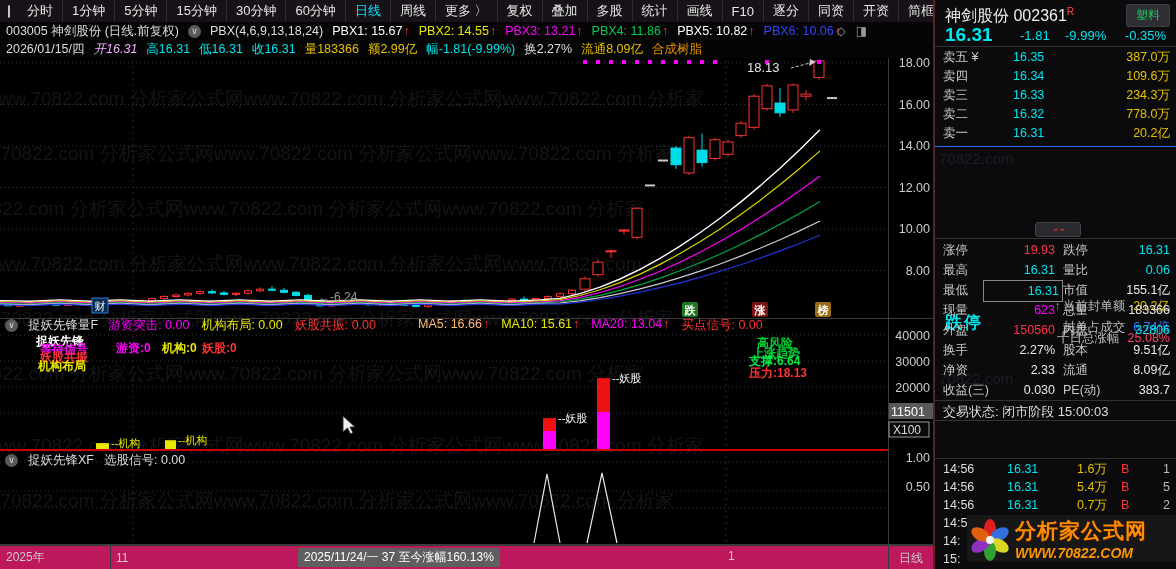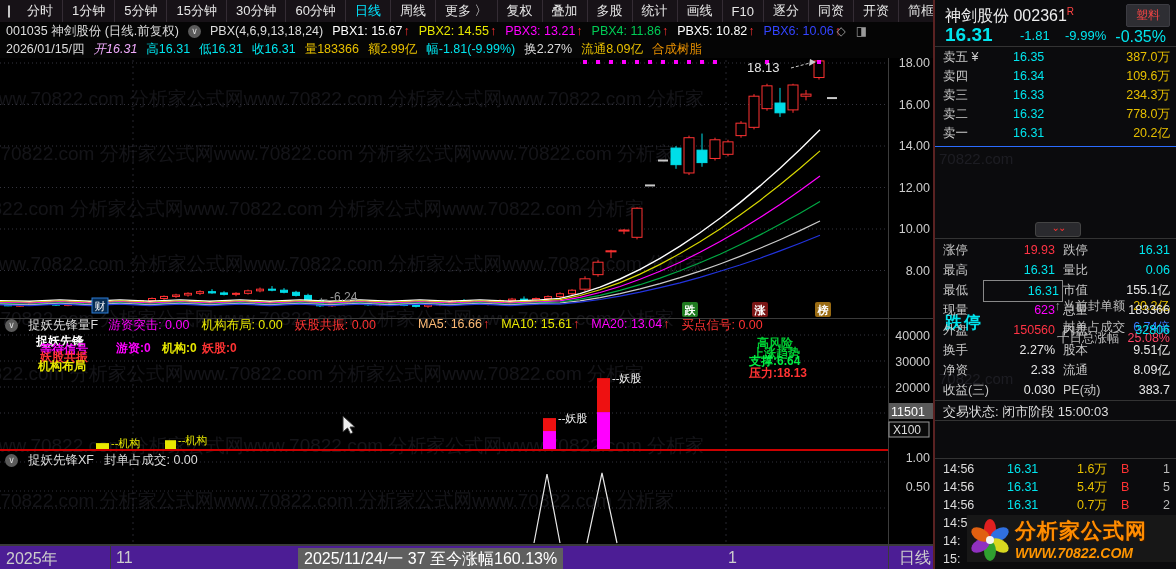--- a/index.html
+++ b/index.html
@@ -27,37 +27,37 @@
   .up-arrow{color:#ff3333;margin-left:1px;}
   #row1-icons{position:absolute;right:58px;top:2px;color:#9a9a9a;font-size:12px;letter-spacing:10px;}
   
   #chart{position:absolute;top:58px;left:0;z-index:2;}
   
   .phead{position:absolute;left:5px;height:14px;display:flex;align-items:center;gap:10px;
          font-size:12.5px;z-index:4;white-space:nowrap;}
   #p1h{top:318px;} #p2h{top:453px;}
   .ov{position:absolute;font-size:12px;line-height:12px;z-index:4;white-space:nowrap;font-weight:bold;}
   
-  #bottombar{position:absolute;top:545px;left:0;width:935px;height:24px;background:#4c1d95;
-             border-top:1px solid #3a3a3a;font-size:16px;color:#ccc;z-index:5;box-sizing:border-box;}
+  #bottombar{position:absolute;top:545px;left:0;width:935px;height:24px;background:#be185d;
+             border-top:1px solid #3a3a3a;font-size:12px;color:#ccc;z-index:5;box-sizing:border-box;}
   #bottombar span{position:absolute;top:3px;}
   #bb-box{background:#5f5f5f;color:#fff;padding:1px 6px;top:2px !important;}
   
   #sidebar{position:absolute;left:933px;top:0;width:243px;height:569px;background:#0b0b0d;
            border-left:2px solid #5a2222;z-index:6;box-sizing:border-box;font-size:12.5px;color:#ccc;}
   .sb-sec{position:absolute;left:0;width:100%;box-sizing:border-box;}
   .divider{position:absolute;left:0;width:100%;border-top:1px solid #333;}
   #sb-name{position:absolute;top:6px;left:10px;font-size:16px;color:#eee;}
   #sb-rtag{color:#ff4444;font-size:10px;vertical-align:super;}
-  #sb-industry{position:absolute;top:4px;right:6px;background:#2e2e33;color:#ef4444;font-size:12px;
+  #sb-industry{position:absolute;top:4px;right:6px;background:#2e2e33;color:#22c55e;font-size:12px;
                padding:2px 9px;border:1px solid #3c3c42;border-radius:2px;text-align:center;}
   #sb-price{position:absolute;top:24px;left:10px;font-size:19px;font-weight:bold;color:#00e5ee;}
   #sb-chg{position:absolute;top:28px;left:85px;color:#00e5ee;font-size:13px;}
   #sb-chgp{position:absolute;top:28px;left:130px;color:#00e5ee;font-size:13px;}
-  #sb-indp{position:absolute;top:28px;right:10px;color:#00e5ee;font-size:16px;}
+  #sb-indp{position:absolute;top:28px;right:10px;color:#00e5ee;font-size:13px;}
   .ask-row{position:absolute;left:0;width:100%;height:19px;line-height:19px;}
   .ask-l{position:absolute;left:8px;color:#ccc;}
   .ask-p{position:absolute;left:78px;color:#00e5ee;}
   .ask-a{position:absolute;right:6px;color:#e8c000;}
   #blue-line{position:absolute;top:146px;left:0;width:100%;border-top:1px solid #2b6cff;}
   #limit-label{position:absolute;top:163px;left:10px;color:#00e5ee;font-size:17px;font-weight:bold;letter-spacing:2px;}
   .seal-row{position:absolute;right:6px;height:20px;line-height:20px;white-space:nowrap;}
   .seal-row .lab{color:#bbb;margin-right:8px;} 
   #chev-btn{position:absolute;top:222px;left:100px;width:44px;height:13px;background:#2a2a2e;
             border:1px solid #444;border-radius:3px;text-align:center;color:#ff3333;font-size:10px;
@@ -118,21 +118,21 @@
       <span class="tb-item">统计</span>
       <span class="tb-item">画线</span>
       <span class="tb-item">F10</span>
       <span class="tb-item">逐分</span>
       <span class="tb-item">同资</span>
       <span class="tb-item">开资</span>
       <span class="tb-item">简框</span>
     </div>
 
   <div id="row1">
-    <span style="color:#ddd">001035 神剑股份 (日线.前复权)</span>
+    <span style="color:#ddd">003005 神剑股份 (日线.前复权)</span>
     <span class="cIcon">∨</span>
     <span style="color:#ddd">PBX(4,6,9,13,18,24)</span>
     <span id="pbx-values" style="display:flex;gap:9px;">
         <span><span style="color: rgb(255, 255, 255);">PBX1: 15.67</span><span class="up-arrow">↑</span></span>
         <span><span style="color: rgb(232, 232, 0);">PBX2: 14.55</span><span class="up-arrow">↑</span></span>
         <span><span style="color: rgb(255, 0, 255);">PBX3: 13.21</span><span class="up-arrow">↑</span></span>
         <span><span style="color: rgb(0, 204, 85);">PBX4: 11.86</span><span class="up-arrow">↑</span></span>
         <span><span style="color: rgb(255, 255, 255);">PBX5: 10.82</span><span class="up-arrow">↑</span></span>
         <span><span style="color: rgb(51, 68, 255);">PBX6: 10.06</span><span class="up-arrow">↑</span></span>
       </span>
@@ -391,21 +391,21 @@
       <div class="ov" style="left: 202px; top: 342px; color: rgb(255, 51, 51); font-size: 12px;">妖股:0</div>
       <div class="ov" style="left: 757px; top: 337px; color: rgb(0, 204, 51); font-size: 12px;">高风险</div>
       <div class="ov" style="left: 752px; top: 347px; color: rgb(0, 204, 51); font-size: 12px;">上涨趋势</div>
       <div class="ov" style="left: 749px; top: 355px; color: rgb(0, 238, 68); font-size: 12px;">支撑:6.64</div>
       <div class="ov" style="left: 749px; top: 367px; color: rgb(255, 51, 51); font-size: 12px;">压力:18.13</div>
     </div>
 
   <div id="p2h" class="phead">
     <span class="cIcon">∨</span>
     <span style="color:#ddd">捉妖先锋XF</span>
-    <span style="color:#ddd">封单占成交: 0.00</span>
+    <span style="color:#ddd">选股信号: 0.00</span>
   </div>
 
   <div id="bottombar">
     <span style="left:6px">2025年</span>
     <span style="left:110px;border-left:1px solid #3a3a3a;padding-left:5px;top:0;height:24px;line-height:24px;">11</span>
     <span id="bb-box" style="left:298px">2025/11/24/一 37 至今涨幅160.13%</span>
     <span style="left:728px">1</span>
     <span style="left:888px;border-left:1px solid #3a3a3a;padding-left:10px;top:0;height:24px;line-height:24px;">日线</span>
   </div>
 

